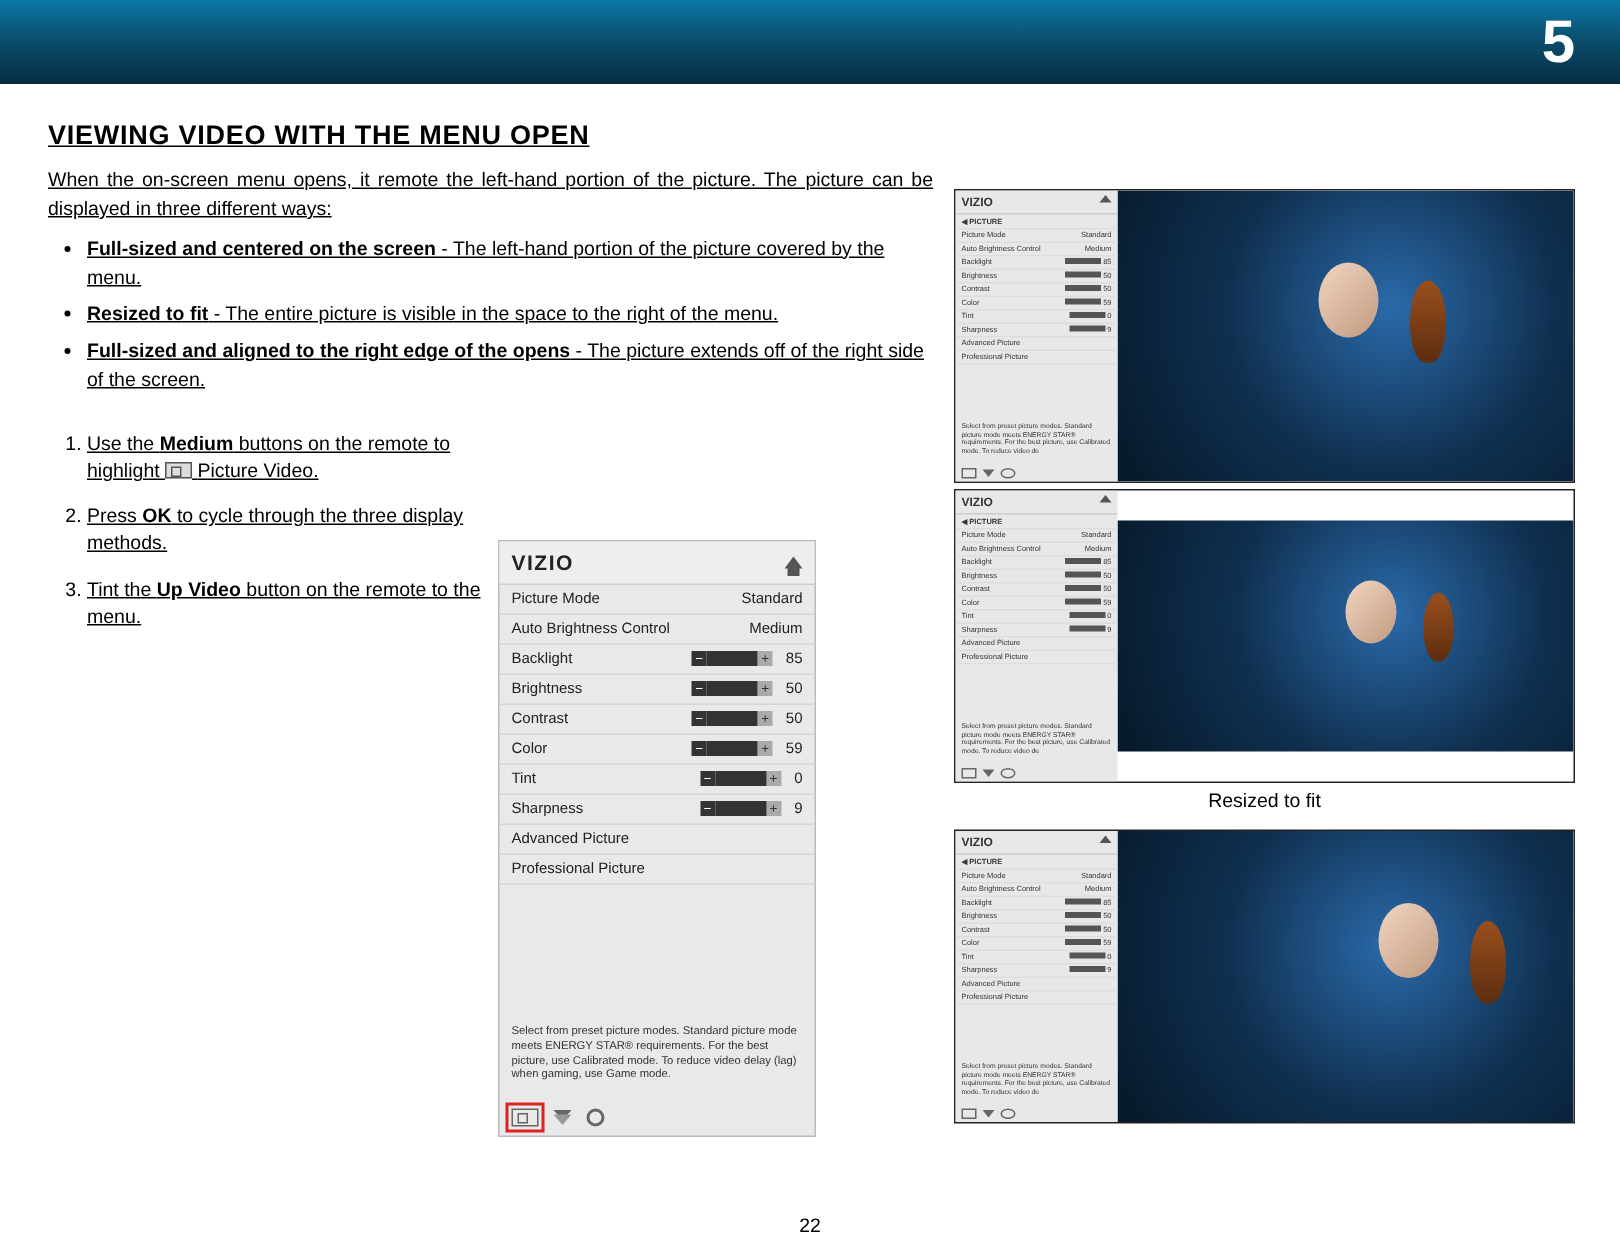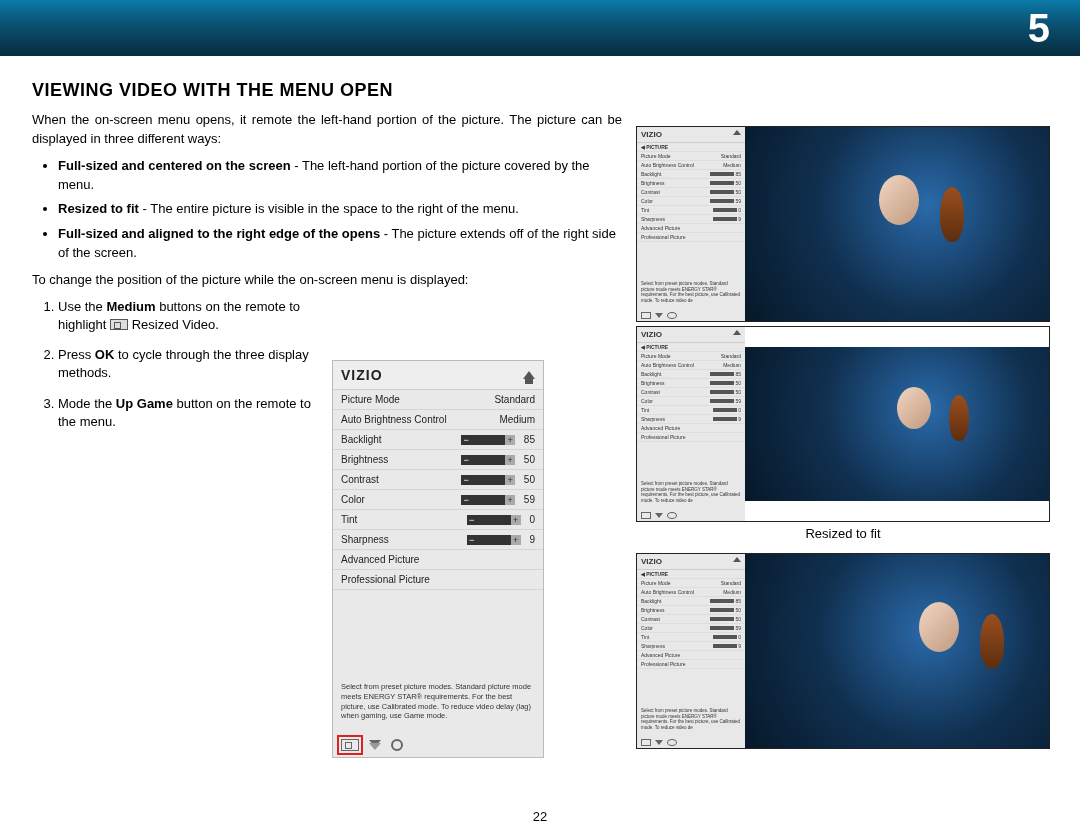--- a/index.html
+++ b/index.html
@@ -20,29 +20,30 @@
     text-align: right;
     padding: 6px 30px 0 0;
     font-size: 40px;
     font-weight: 700;
   }
   .content {
     position: absolute;
     top: 80px;
     left: 32px;
     width: 590px;
+    text-decoration: underline;
   }
   h2 {
     font-size: 18px;
     font-weight: 900;
     letter-spacing: 0.5px;
     margin-bottom: 10px;
   }
   .intro { line-height: 1.45; text-align: justify; margin-bottom: 8px; }
-  .bullets { margin: 4px 0 8px 0; padding-left: 26px; }
+  .bullets { margin: 4px 0 24px 0; padding-left: 26px; }
   .bullets li { margin-bottom: 6px; line-height: 1.45; }
   .bullets li b { font-weight: 700; }
   .steps { margin: 8px 0 0 0; padding-left: 26px; width: 300px; }
   .steps li { margin-bottom: 12px; line-height: 1.4; }
   .steps b { font-weight: 700; }
   .resize-icon {
     display: inline-block;
     width: 18px; height: 11px;
     border: 1px solid #555;
     position: relative;
@@ -282,32 +283,31 @@
 <div class="chapter-bar">5</div>
 
 <div class="content">
   <h2>VIEWING VIDEO WITH THE MENU OPEN</h2>
   <p class="intro">When the on-screen menu opens, it remote the left-hand portion of the picture. The picture can be displayed in three different ways:</p>
   <ul class="bullets">
     <li><b>Full-sized and centered on the screen</b><span> - The left-hand portion of the picture covered by the menu.</span></li>
     <li><b>Resized to fit</b><span> - The entire picture is visible in the space to the right of the menu.</span></li>
     <li><b>Full-sized and aligned to the right edge of the opens</b><span> - The picture extends off of the right side of the screen.</span></li>
   </ul>
-  <p class="intro">To change the position of the picture while the on-screen menu is displayed:</p>
   <ol class="steps">
     <li>
       <span>Use the </span><b>Medium</b><span> buttons on the remote to highlight </span>
       <span class="resize-icon"></span>
-      <span> Resized Video.</span>
+      <span> Picture Video.</span>
     </li>
     <li>
       <span>Press </span><b>OK</b><span> to cycle through the three display methods.</span>
     </li>
     <li>
-      <span>Mode the </span><b>Up Game</b><span> button on the remote to the menu.</span>
+      <span>Tint the </span><b>Up Video</b><span> button on the remote to the menu.</span>
     </li>
   </ol>
 </div>
 
 <div class="osd-large">
   <div class="osd-header">
     <span class="osd-logo">VIZIO</span>
     <span class="home-icon"></span>
   </div>
   <div id="osd-rows">

